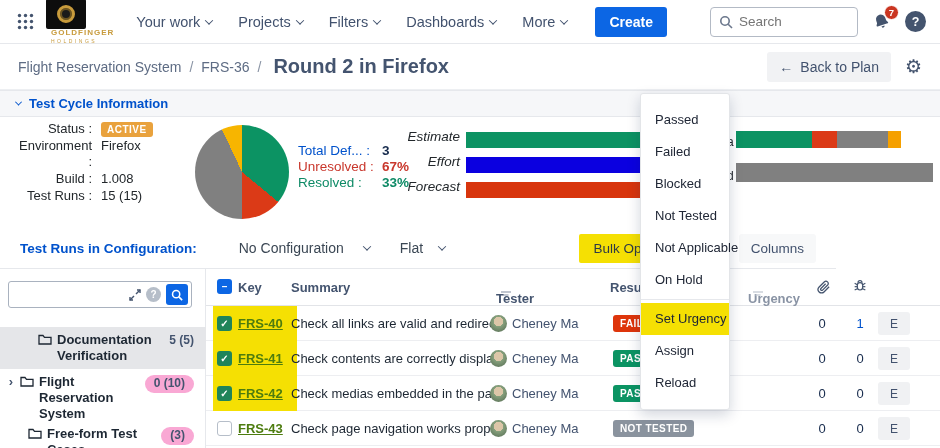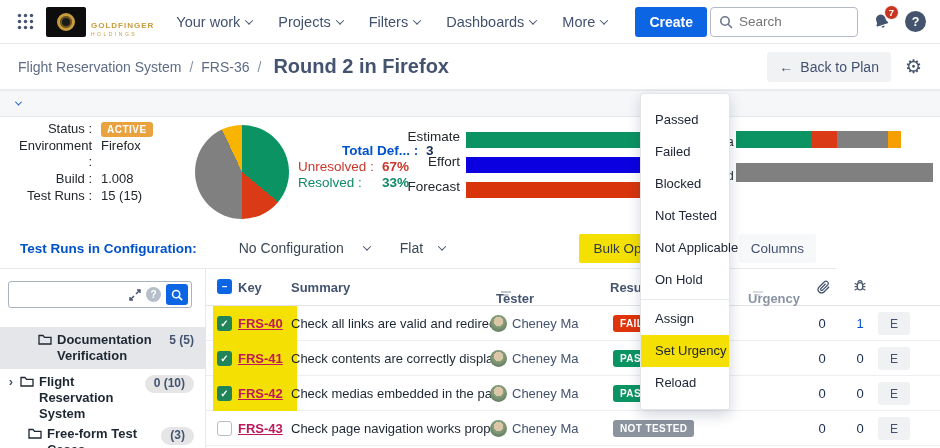--- a/index.html
+++ b/index.html
@@ -5,21 +5,21 @@
   * { box-sizing: border-box; margin: 0; padding: 0; }
   html,body { background:#fff; }
   body { font-family: "Liberation Sans", sans-serif; color:#344563; }
   .canvas { position:relative; width:940px; height:448px; overflow:hidden; background:#fff; }
 
   
   .topnav { position:absolute; left:0; top:0; width:940px; height:44px;
             display:flex; align-items:center; padding:0 14px; gap:0;
             border-bottom:1px solid #E6E8EC; background:#fff; }
   .gridicon { width:22px; height:22px; margin-right:10px; display:flex; align-items:center; justify-content:center; cursor:pointer; }
-  .logo { display:flex; align-items:flex-end; margin-right:22px; }
+  .logo { display:flex; align-items:flex-start; margin-right:22px;flex-direction:column; }
   .logo-box { width:40px; height:30px; background:#0d0d0d; border-radius:2px;
               display:flex; align-items:center; justify-content:center; }
   .logo-emblem { width:18px; height:18px; border-radius:50%; border:3px solid #C89B3C;
                  background:#1a1a1a; box-shadow:inset 0 0 0 2px #6b5420; }
   .logo-text { margin-left:5px; line-height:1; }
   .logo-title { font-size:8px; font-weight:bold; color:#C89B3C; letter-spacing:1px; }
   .logo-sub { font-size:5px; color:#C89B3C; letter-spacing:2.5px; margin-top:2px; }
   .navitem { display:flex; align-items:center; gap:6px; font-size:14.5px; font-weight:400;
              color:#42526E; margin-right:26px; cursor:pointer; white-space:nowrap; }
   .chev { width:6px; height:6px; border-right:1.7px solid currentColor; border-bottom:1.7px solid currentColor;
@@ -61,26 +61,26 @@
   .fieldrow { display:flex; margin-bottom:1px; line-height:16px; }
   .flabel { width:78px; text-align:right; margin-right:9px; word-break:break-all; color:#22272B; }
   .fvalue { width:98px; word-break:break-all; }
   .badge-active { display:inline-block; background:#E9A23D; color:#fff; font-size:10px; font-weight:bold;
                   letter-spacing:.5px; border-radius:3px; padding:2px 6px; line-height:1.1; }
   .pie { position:absolute; left:195px; top:8px; width:94px; height:94px; border-radius:50%; }
   .defects { position:absolute; left:298px; top:26px; font-size:13.5px; line-height:16px; }
   .defrow { display:flex; }
   .deflabel { width:84px; }
   .defval { font-weight:bold; }
-  .c-blue { color:#0052CC; font-weight:bold;margin-left:44px; }
+  .c-blue { color:#0052CC; font-weight:normal; }
   .c-red  { color:#C9372C; }
   .c-green{ color:#0E8A66; }
   .defects .v3 { color:#172B4D; }
   .bars-labels { position:absolute; left:404px; top:0; width:56px; text-align:right; font-size:13.5px; color:#22272B; }
-  .bars-labels div { height:25px; line-height:18px; padding-top:11px; }
+  .bars-labels div { height:25px; line-height:18px; padding-top:11px;font-style:italic; }
   .tbar { position:absolute; left:466px; width:234px; height:16px; }
   .rfrag { position:absolute; font-size:12px; color:#22272B; }
   .stackbar { position:absolute; display:flex; overflow:hidden; }
   .stackbar > div { height:100%; }
 
   
   .config-row { position:absolute; left:0; top:228px; width:836px; height:41px; background:#fff;
                 border-bottom:1px solid #E6E8EC; display:flex; align-items:center; padding:0 20px; }
   .config-label { font-size:13.5px; font-weight:bold; color:#0052CC; }
   .cfg-select { display:flex; align-items:center; gap:20px; font-size:14px; color:#3B4754; margin-left:42px; cursor:pointer; }
@@ -100,21 +100,21 @@
   .qmark { width:15px; height:15px; border-radius:50%; background:#B6BEC9; color:#fff; font-size:10px; font-weight:bold;
            display:flex; align-items:center; justify-content:center; cursor:pointer; flex:none; }
   .sb-go { width:22px; height:21px; background:#0C66E4; border:none; border-radius:3px; cursor:pointer;
            display:flex; align-items:center; justify-content:center; flex:none; }
   .treeitem { position:absolute; left:0; width:206px; display:flex; font-size:13px; font-weight:bold; color:#1d2733; }
   .treeitem.selected { background:#E5E6E9; }
   .ti-caret { width:14px; text-align:center; color:#44546E; font-size:13px; padding-top:5px; cursor:pointer; }
   .ti-folder { margin:6px 5px 0 2px; flex:none; }
   .ti-name { width:102px; line-height:16px; padding-top:5px; }
   .ti-badge { margin-left:auto; margin-right:12px; margin-top:6px; font-size:12px; font-weight:bold; color:#44546F; height:18px; }
-  .ti-badge.pill { background:#e5e5e5; border-radius:10px; padding:1px 9px; }
+  .ti-badge.pill { background:#f9a8d4; border-radius:10px; padding:1px 9px; }
   .t1 { top:58px;  height:42px; padding-left:36px; }
   .t2 { top:100px; height:52px; padding-left:4px; }
   .t3 { top:152px; height:44px; padding-left:26px; }
 
   
   .tablewrap { position:absolute; left:206px; top:269px; width:734px; height:179px; background:#fff; }
   .thead { position:relative; height:37px; border-bottom:1px solid #E2E4E8; font-size:13px; font-weight:bold; color:#44546F; }
   .thead span { position:absolute; top:11px; }
   .th-key { left:32px; } .th-sum { left:85px; } .th-tester { left:290px; }
   .th-result { left:404px; } .th-urg { left:542px; color:#8993A4; }
@@ -122,21 +122,21 @@
   .cbx { position:absolute; left:11px; top:10px; width:15px; height:15px; border-radius:3px; cursor:pointer;
          display:flex; align-items:center; justify-content:center; font-size:10px; color:#fff; font-weight:bold; }
   .cbx.indet { background:#0C66E4; }
   .cbx.checked { background:#1F845A; }
   .cbx.empty { background:#fff; border:1.5px solid #B6BEC9; }
   .filtericon { display:inline-block; margin-left:5px; vertical-align:1px; }
   .trow { position:relative; height:35px; border-bottom:1px solid #EDEEF1; font-size:13px; }
   .keycell { position:absolute; left:7px; top:0; width:84px; height:35px; }
   .keycell.hl { background:#F5E003; }
   .keycell .cbx { left:4px; top:10px; }
-  .klink { position:absolute; left:25px; top:10px; color:#be185d; font-weight:600; text-decoration:underline; cursor:pointer; }
+  .klink { position:absolute; left:25px; top:10px; color:#4d7c0f; font-weight:600; text-decoration:underline; cursor:pointer; }
   .summary { position:absolute; left:85px; top:10px; width:200px; white-space:nowrap; overflow:hidden; color:#1d2733; }
   .avatar-sm { position:absolute; left:284px; top:9px; width:17px; height:17px; border-radius:50%;
                background:radial-gradient(circle at 50% 38%, #dcc6a8 34%, #86a07c 36%, #5b7258 90%); }
   .tester { position:absolute; left:306px; top:10px; color:#42526E; }
   .rbadge { position:absolute; left:407px; top:9px; color:#fff; font-size:10px; font-weight:bold; letter-spacing:.4px;
             border-radius:3px; padding:3px 7px; white-space:nowrap; }
   .rbadge.failed { background:#DE350B; }
   .rbadge.passed { background:#0B9463; }
   .rbadge.nottested { background:#8A939E; }
   .numcell { position:absolute; top:10px; width:16px; text-align:center; color:#172B4D; }
@@ -236,20 +236,21 @@
       <button class="backbtn">
         <span>←</span>
         <span>Back to Plan</span>
       </button>
       <span class="gearchar">⚙</span>
     </span>
   </div>
 
   <div class="cycle-head">
     <span class="chev"></span>
+    <span class="cycle-title">Test Cycle Information</span>
   </div>
 
   <section class="infopanel">
     <div class="fields">
       <div class="fieldrow">
           <span class="flabel">Status :</span>
           <span class="fvalue"><span class="badge-active">ACTIVE</span></span>
         </div>
       <div class="fieldrow">
           <span class="flabel">Environment :</span>
@@ -474,18 +475,18 @@
   </main>
 
   <div class="popup">
     <div class="popup-item">Passed</div>
     <div class="popup-item">Failed</div>
     <div class="popup-item">Blocked</div>
     <div class="popup-item">Not Tested</div>
     <div class="popup-item">Not Applicable</div>
     <div class="popup-item">On Hold</div>
     <div class="popup-divider"></div>
+    <div class="popup-item hl">Set Urgency</div>
     <div class="popup-item">Assign</div>
-    <div class="popup-item hl">Set Urgency</div>
     <div class="popup-item">Reload</div>
   </div>
 
 </div>
 
 </body></html>

